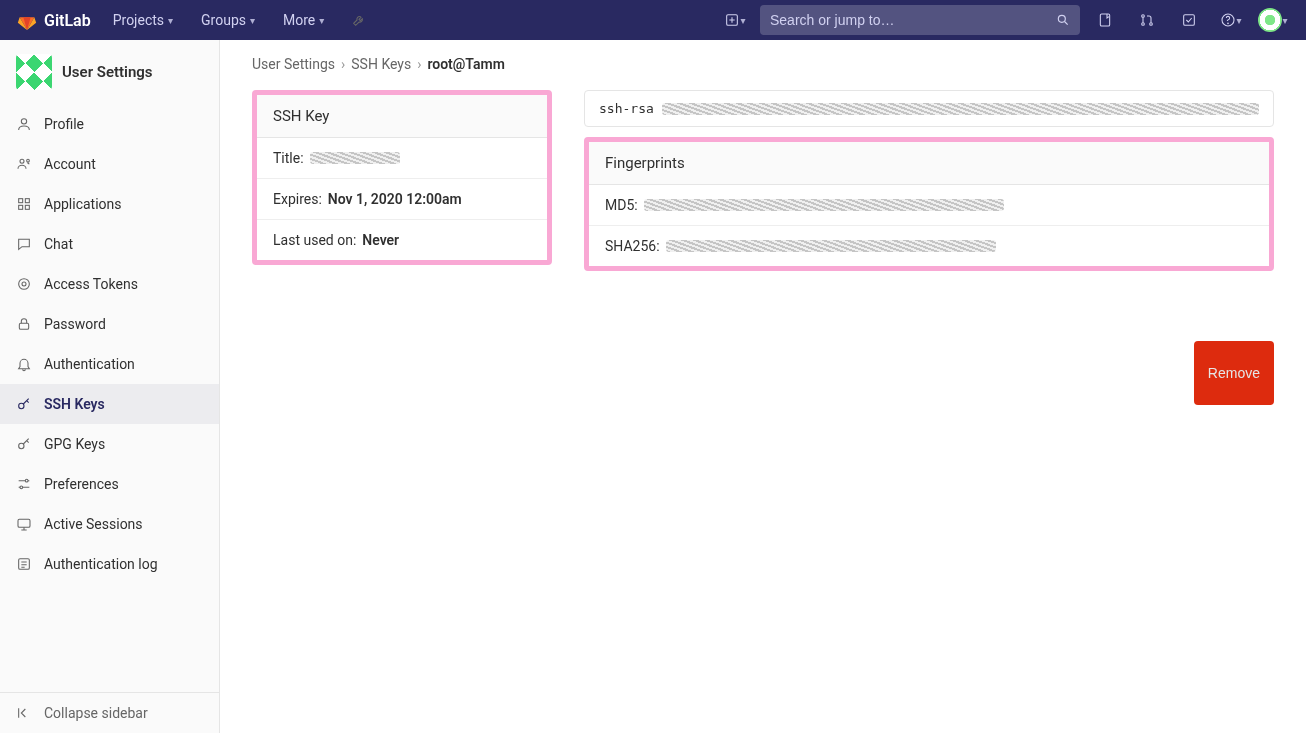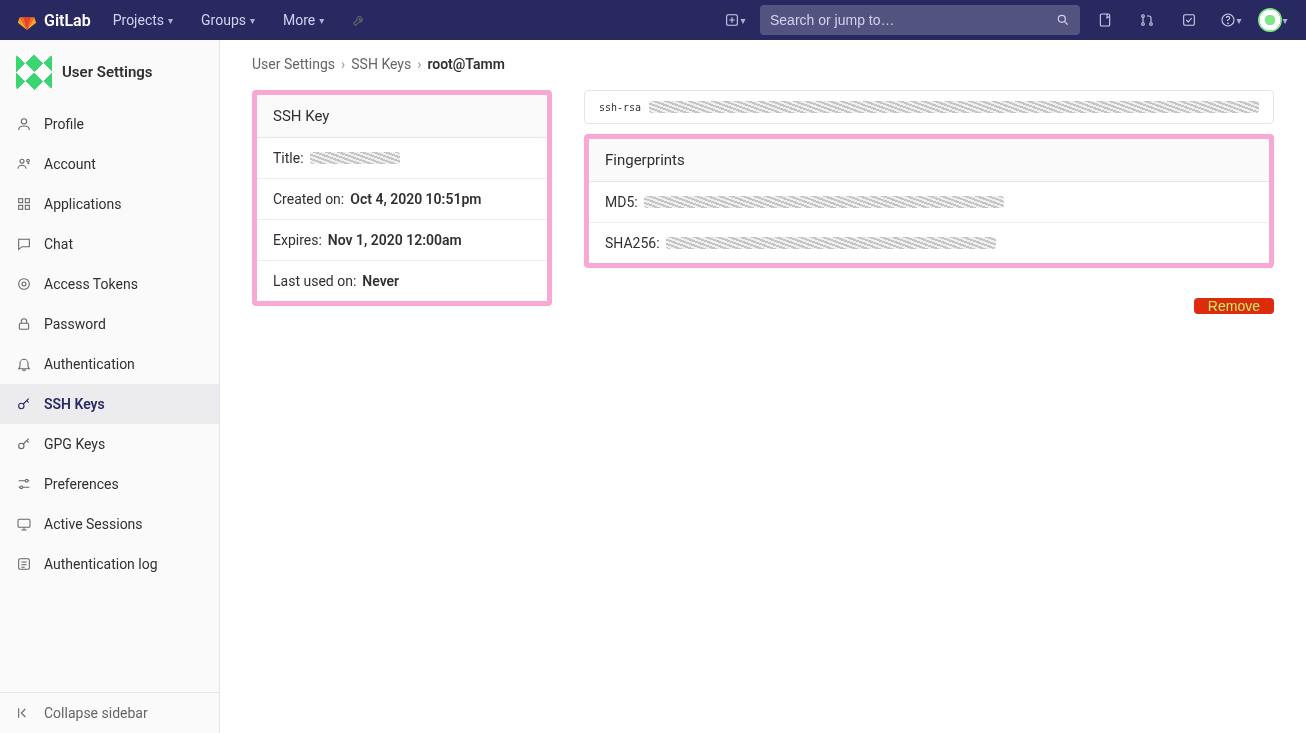--- a/index.html
+++ b/index.html
@@ -105,39 +105,39 @@
   }
   .row:last-child { border-bottom:none; }
   .lbl { color:#303030; }
   .val-strong { font-weight:600; }
 
   .card-right { flex:1; }
   .keybox {
     border:1px solid #e5e5e5; border-radius:4px;
     padding: 10px 14px;
     font-family: ui-monospace, Menlo, Consolas, monospace;
-    font-size: 10px;
+    font-size: 13px;
     display:flex; align-items:center; gap:8px;
     overflow:hidden; white-space:nowrap;
   }
   .fp-card { margin-top: 10px; }
 
   .redact {
     display:inline-block;
     height: 12px;
     background: repeating-linear-gradient(20deg, #bbb 0 2px, #eee 2px 4px);
     border-radius: 3px;
     filter: blur(.4px);
     opacity: .85;
   }
 
   .btn-row { display:flex; justify-content:flex-end; margin-top: 30px; }
   .btn-danger {
-    background:#dd2b0e; color:#bef264; border:none; border-radius:4px;
-    padding: 0 14px; font-size:14px; cursor:pointer;
+    background:#dd2b0e; color:#e5e5e5; border:none; border-radius:4px;
+    padding: 24px 14px; font-size:14px; cursor:pointer;margin-top:40px;
   }
 
   
   .ic { width:16px; height:16px; stroke:#666; stroke-width:1.6; fill:none; }
   .side-item.active .ic { stroke:#292961; }
 </style>
 </head>
 <body>
 
 <div class="navbar">
@@ -335,24 +335,20 @@
       <span class="cur">root@Tamm</span>
     </div>
 
     <div class="cols">
 
       <div class="card card-left">
         <div class="card-hdr">SSH Key</div>
         <div class="row">
           <span class="lbl">Title:</span>
           <span class="redact" style="width:90px"></span>
-        </div>
-        <div class="row">
-          <span class="lbl">Created on:</span>
-          <span class="val-strong">Oct 4, 2020 10:51pm</span>
         </div>
         <div class="row">
           <span class="lbl">Expires:</span>
           <span class="val-strong">Nov 1, 2020 12:00am</span>
         </div>
         <div class="row">
           <span class="lbl">Last used on:</span>
           <span class="val-strong">Never</span>
         </div>
       </div>

